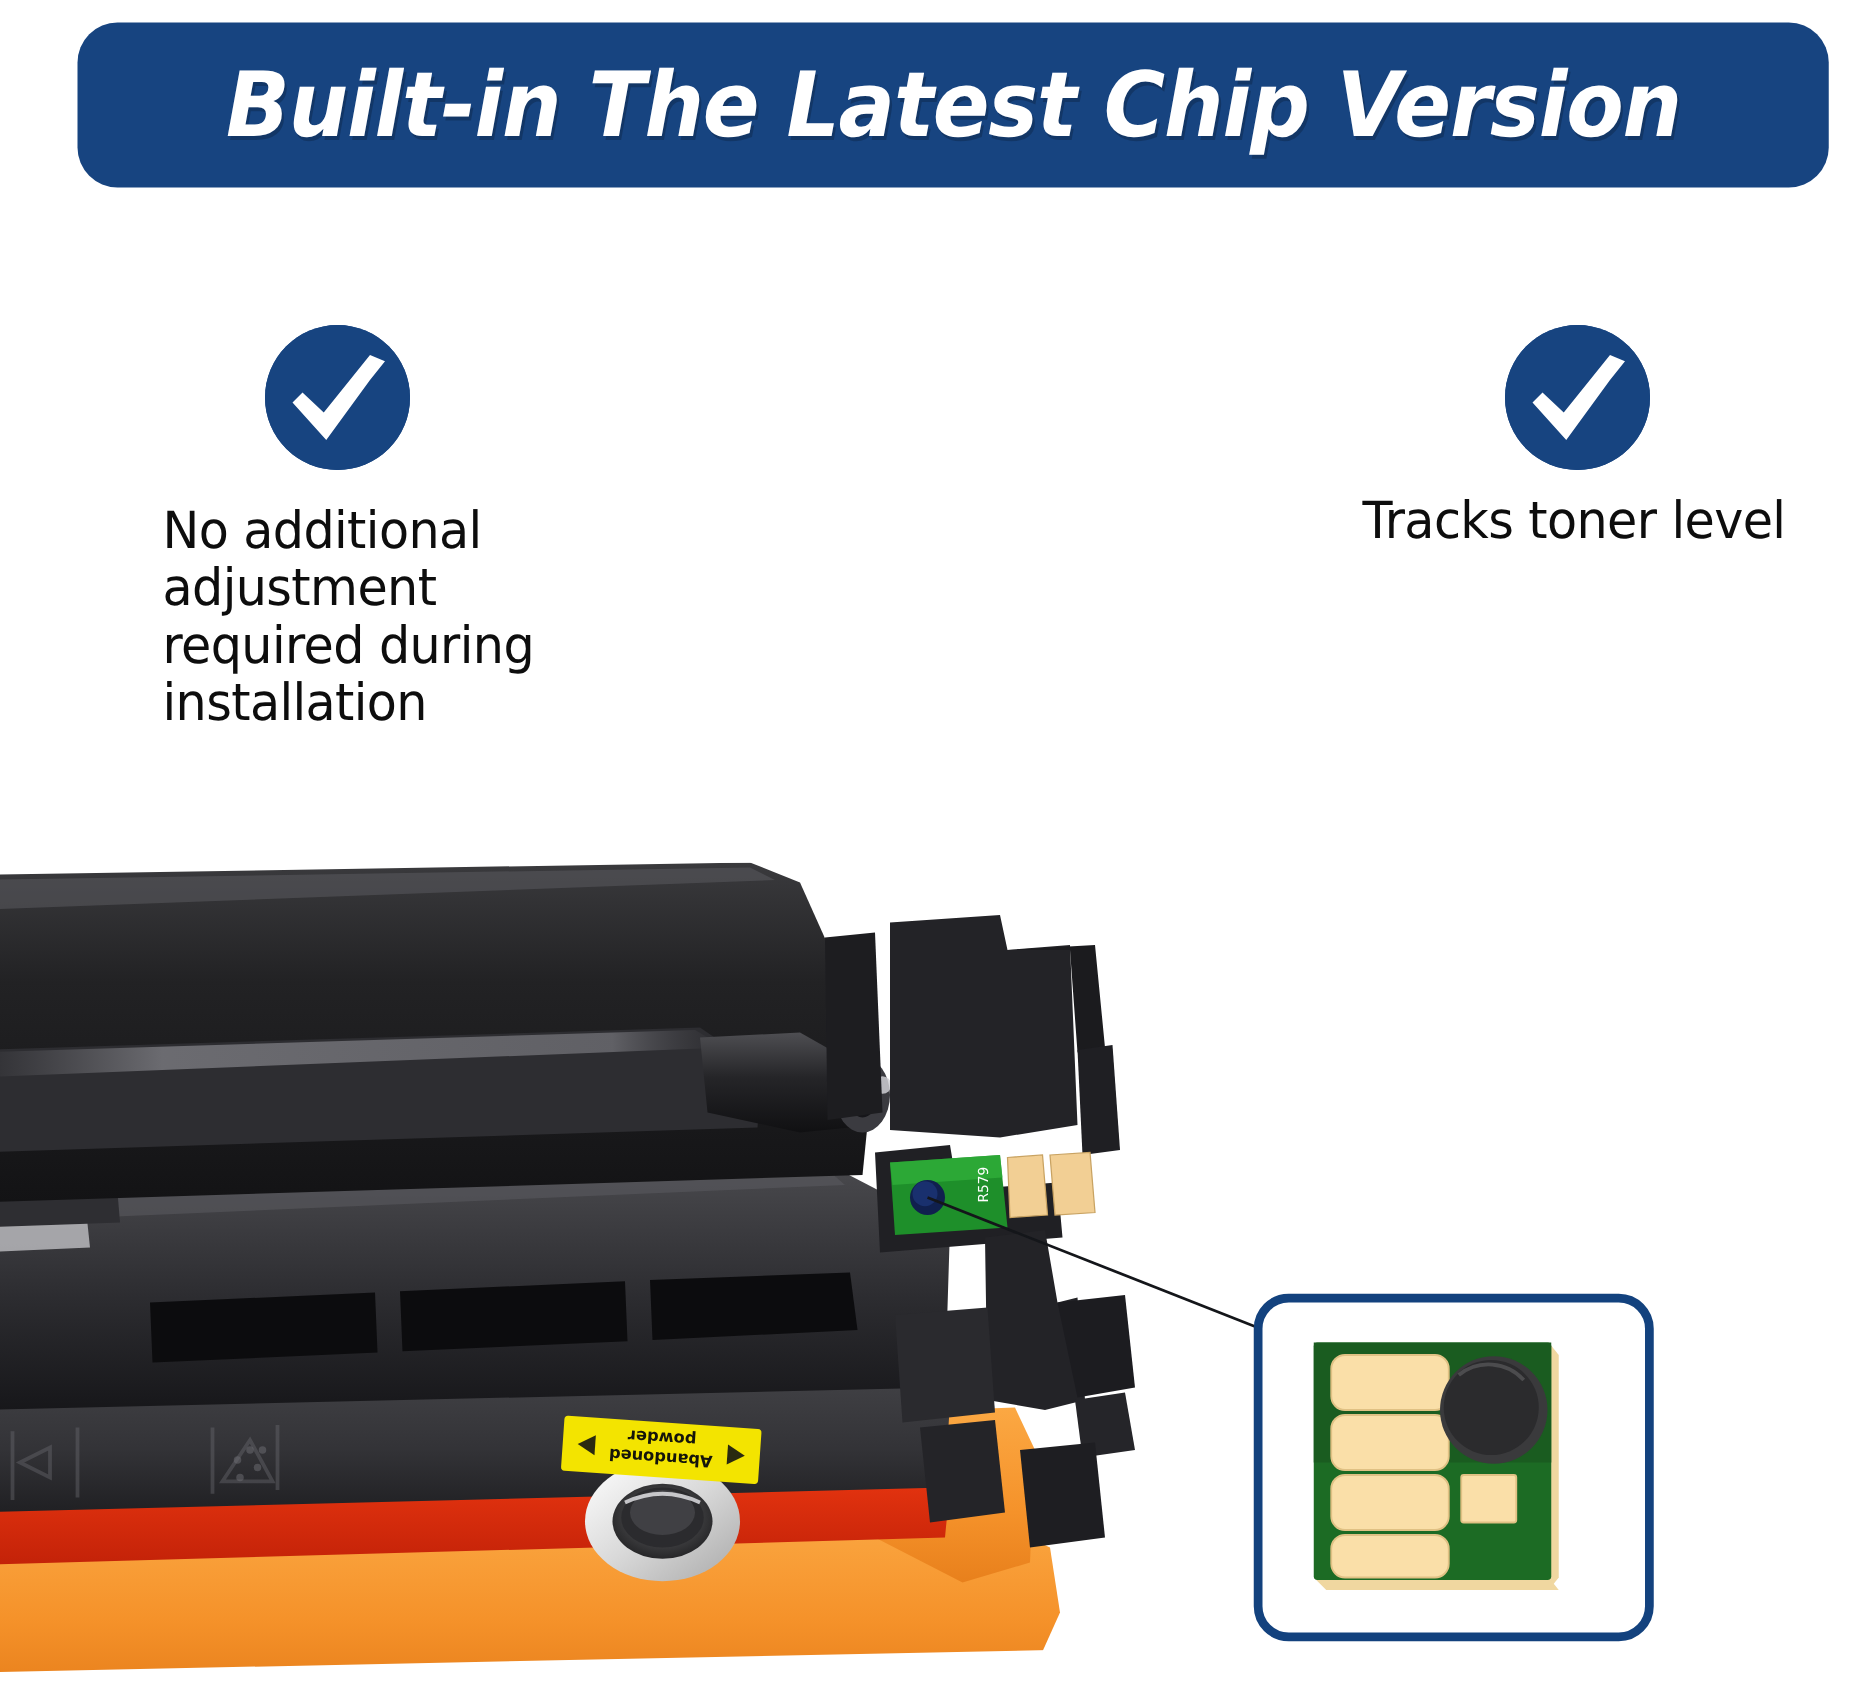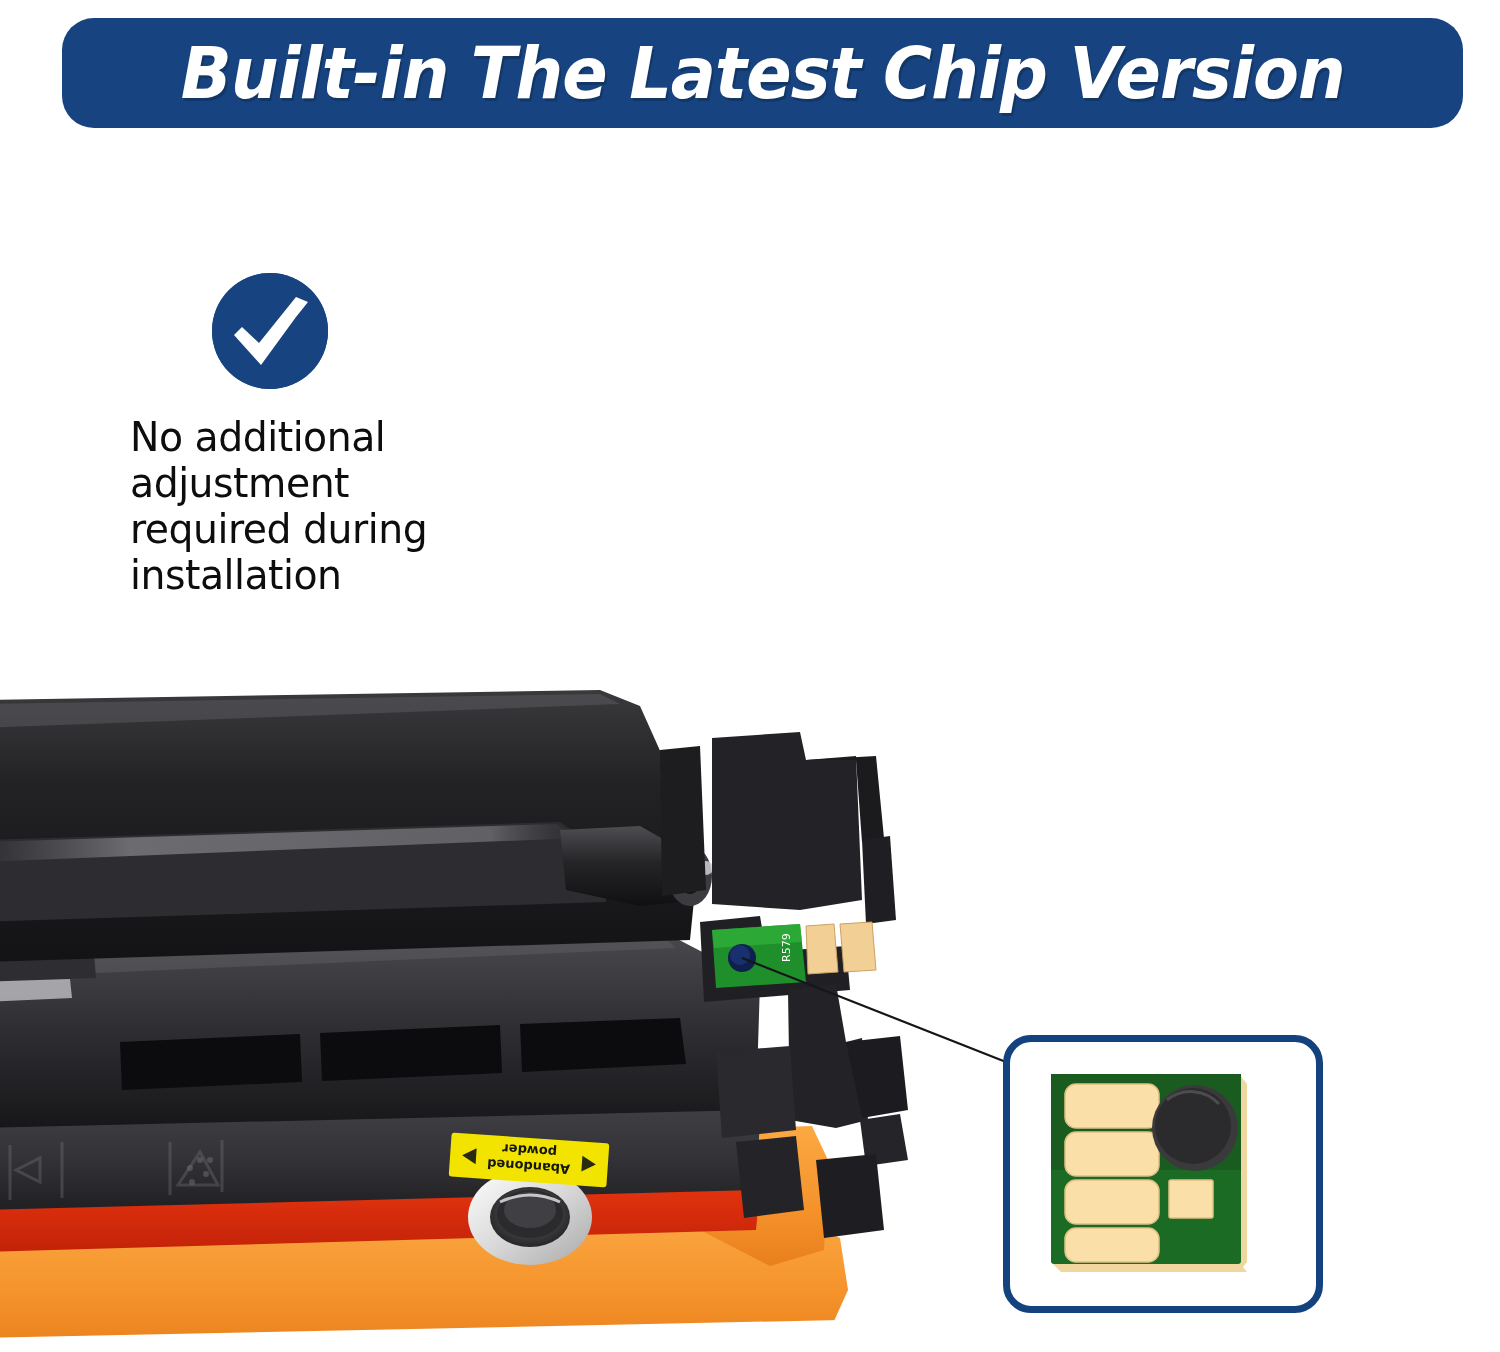--- a/index.html
+++ b/index.html
@@ -3,37 +3,37 @@
 <meta charset="utf-8">
 <style>
   html,body{margin:0;padding:0;background:#ffffff;}
   body{
     width:1500px;height:1352px;position:relative;overflow:hidden;
     font-family:"DejaVu Sans", sans-serif;
   }
 
   
   .banner{
-    position:absolute; left:62px; top:18px; width:1401px; height:110px;
+    position:absolute; left:62px; top:18px; width:1401px; height:132px;
     background:#174480; border-radius:32px;
     display:flex; align-items:center; justify-content:center;
   }
   .banner-title{
     color:#ffffff;
     font-family:"DejaVu Sans", sans-serif;
     font-size:72px; font-weight:bold; font-style:italic;
     letter-spacing:-1px;
     transform:scaleX(.93);
     white-space:nowrap;
     text-shadow:2px 3px 0 rgba(0,0,0,.20);
   }
 
   
   .features{
-    position:absolute; left:0; top:273px; width:1232px; height:400px;text-decoration:underline;
+    position:absolute; left:0; top:260px; width:1232px; height:400px;text-decoration:underline;
   }
   .feature{ position:absolute; top:0; }
   .feature.f1{ left:120px; width:420px; }
   .feature.f2{ left:600px; width:440px; }
   .feature.f3{ left:1080px; width:420px; }
 
   .check-circle{
     width:116px;height:116px;border-radius:50%;
     background:#174480; position:relative;
     display:block;
@@ -93,20 +93,31 @@
     </div>
     <div class="feature-text">
       <div>No additional</div>
       <div>adjustment</div>
       <div>required during</div>
       <div>installation</div>
     </div>
   </div>
 
 
+  <div class="feature f3">
+    <div class="check-circle">
+      <svg width="116" height="116" viewBox="0 0 116 116" aria-hidden="true">
+        <circle cx="58" cy="58" r="58" fill="#174480"></circle>
+        <path d="M22 62 L30 54 L47 70 L84 24 L96 29 L84 44 L49 92 Z" fill="#ffffff"></path>
+      </svg>
+    </div>
+    <div class="feature-text">
+      <div>Tracks toner level</div>
+    </div>
+  </div>
 
 </div>
 
 <div class="photo">
   <svg width="1500" height="662" viewBox="0 0 1500 662" aria-hidden="true">
     <defs>
       <linearGradient id="topShell" x1="0" y1="0" x2="0" y2="1">
         <stop offset="0%" stop-color="#3a3a3d"></stop>
         <stop offset="35%" stop-color="#222224"></stop>
         <stop offset="100%" stop-color="#131315"></stop>

